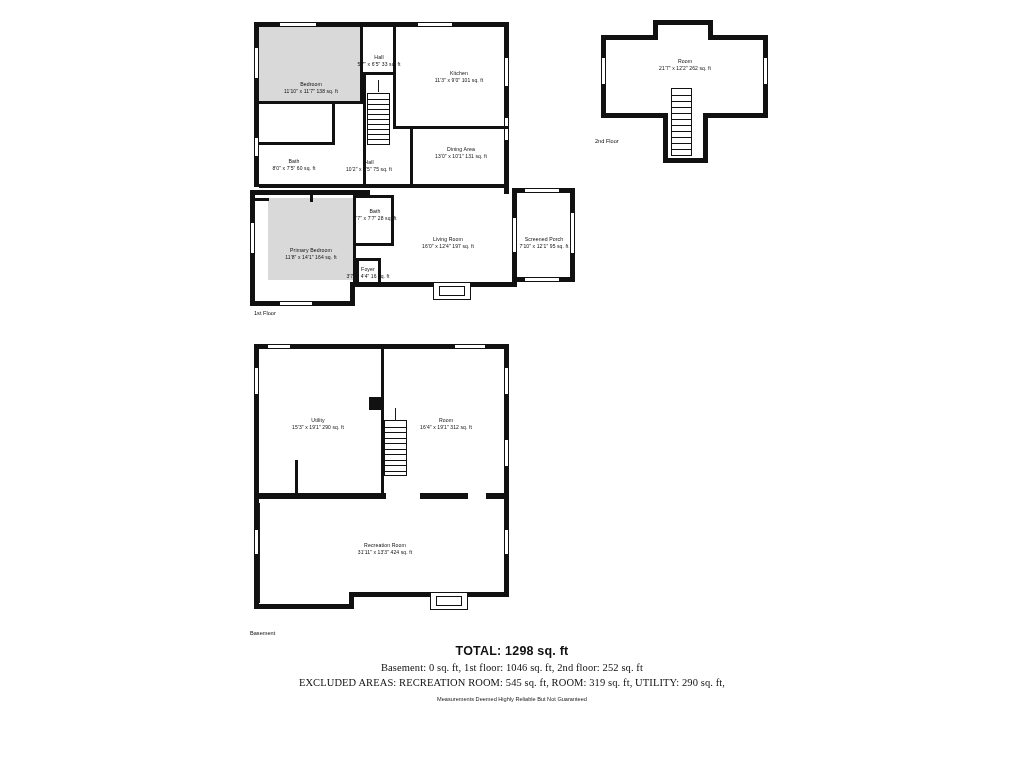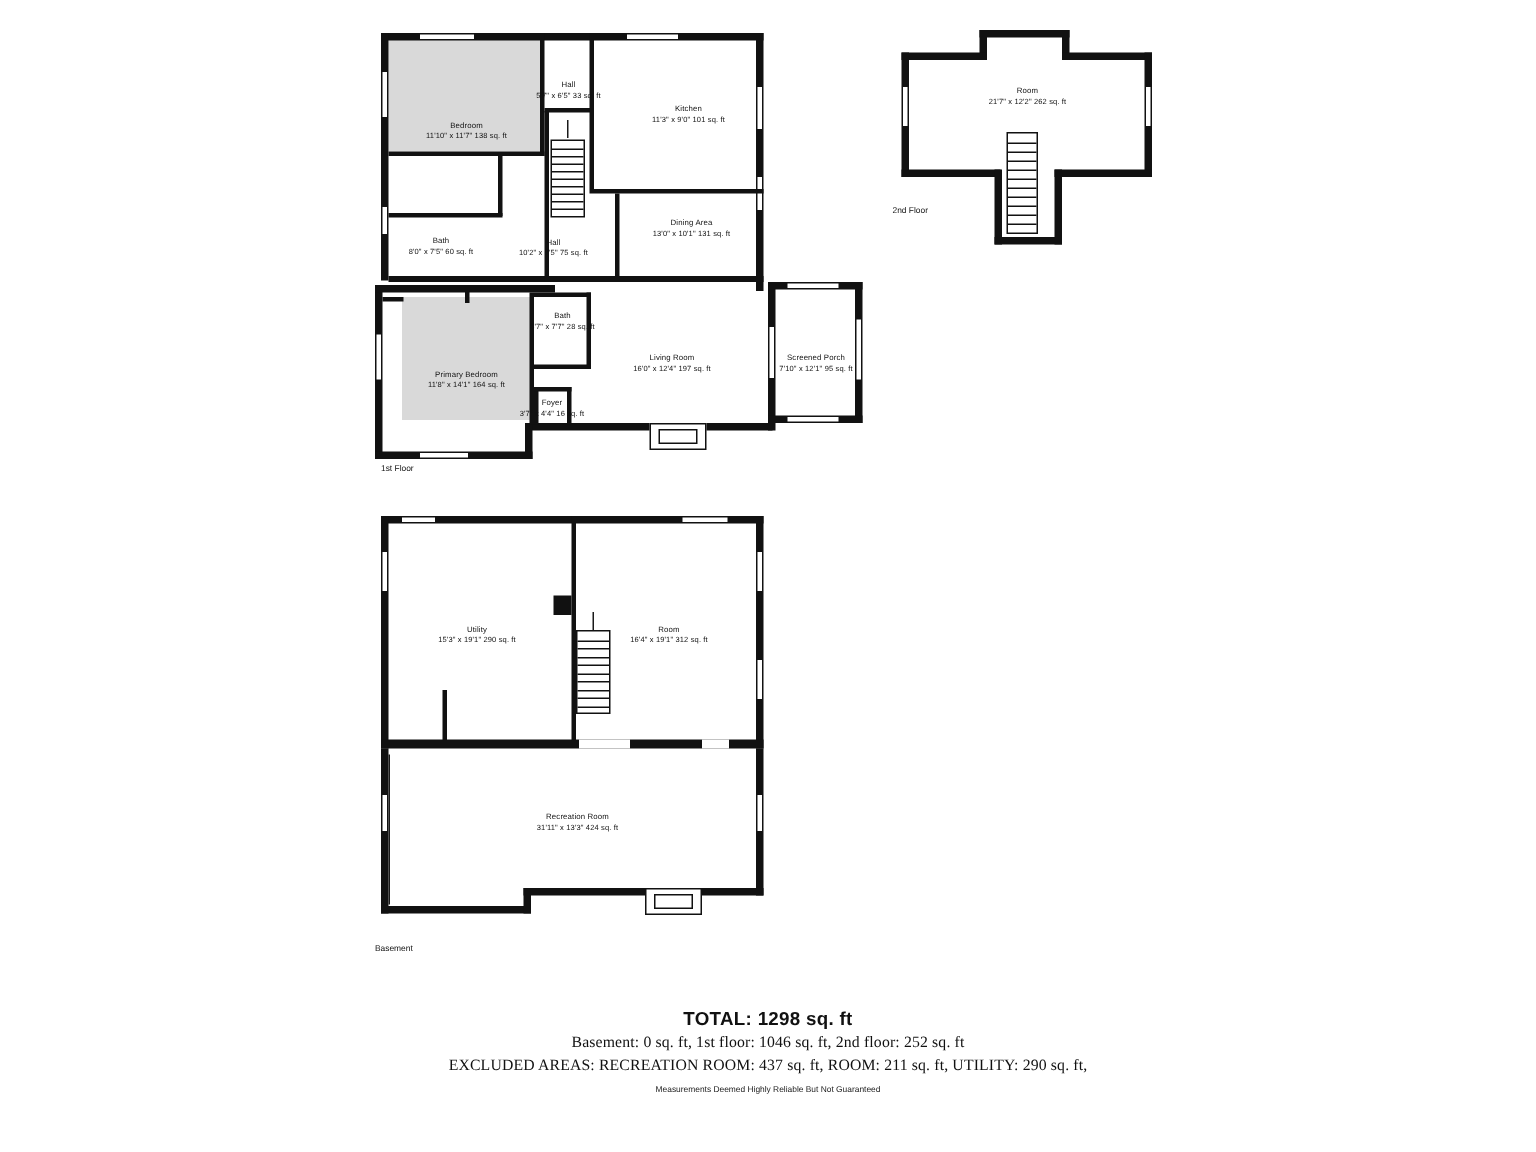--- a/index.html
+++ b/index.html
@@ -336,20 +336,20 @@
       <span class="dims">16'4" x 19'1" 312 sq. ft</span>
     </div>
     <div class="label" style="left:85px; top:202px; width:100px;">
       <span class="name">Recreation Room</span>
       <span class="dims">31'11" x 13'3" 424 sq. ft</span>
     </div>
 
     <div class="floor-caption" style="left:0px; top:290px;">Basement</div>
   </div>
 
-  <div class="summary" style="top:672px;">
+  <div class="summary" style="top:644px;">
     <div class="total">TOTAL: 1298 sq. ft</div>
     <div class="line">Basement: 0 sq. ft, 1st floor: 1046 sq. ft, 2nd floor: 252 sq. ft</div>
-    <div class="line">EXCLUDED AREAS: RECREATION ROOM: 437 sq. ft, ROOM: 211 sq. ft, UTILITY: 290 sq. ft,</div>
+    <div class="line">EXCLUDED AREAS: RECREATION ROOM: 545 sq. ft, ROOM: 319 sq. ft, UTILITY: 290 sq. ft,</div>
     <div class="disclaimer">Measurements Deemed Highly Reliable But Not Guaranteed</div>
   </div>
 
 </div>
 
 </body></html>

